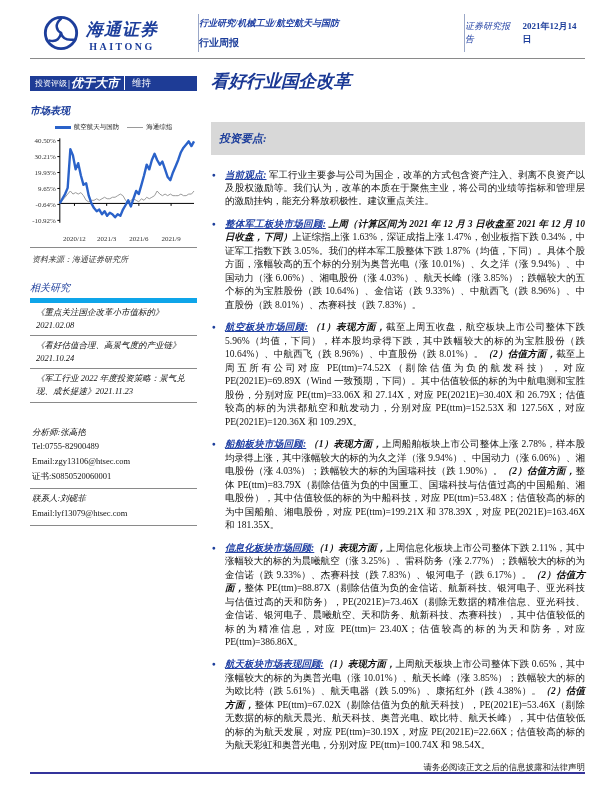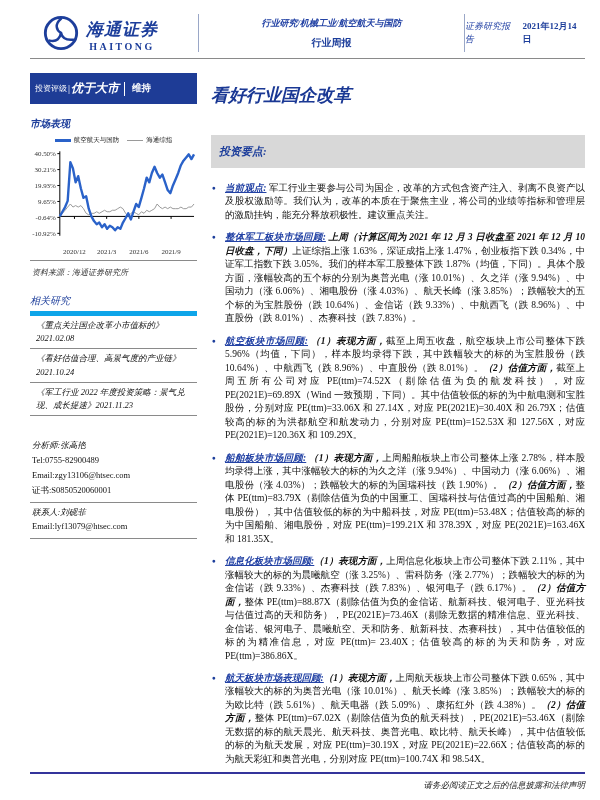--- a/index.html
+++ b/index.html
@@ -8,36 +8,36 @@
   .page { position:relative; width:600px; height:800px; background:#fff; overflow:hidden;
           padding:14px 15px 0 30px; }
 
   
   .header { display:flex; align-items:stretch; border-bottom:1.5px solid #8a8a8a; padding-bottom:6px; }
   .logo-block { width:168px; display:flex; align-items:flex-end; gap:6px; padding-left:12px; }
   .brand-text { text-align:center; }
   .brand-cn { font-size:17px; font-weight:bold; font-style:italic; color:#1d3e9b; letter-spacing:1px; }
   .brand-en { font-size:10px; font-weight:bold; color:#1d3e9b; letter-spacing:2.5px; }
   .header-mid { flex:1; border-left:1px solid #9aa7c7; border-right:1px solid #9aa7c7;
-                display:flex; flex-direction:column; justify-content:center; align-items:center; gap:6px; }
+                display:flex; flex-direction:column; justify-content:center; align-items:flex-start; gap:6px; }
   .header-cat { font-size:9px; color:#2443a5; font-weight:600; font-style:italic; }
   .header-type { font-size:10px; color:#1d3e9b; font-weight:bold; }
   .header-right { width:120px; display:flex; flex-direction:row; justify-content:center; align-items:center; gap:4px; }
   .header-label { font-size:9px; color:#2443a5; font-style:italic; }
   .header-date { font-size:9px; color:#1d3e9b; font-weight:bold; }
 
   
   .rating-row { display:flex; align-items:flex-end; margin-top:14px; }
-  .rating-bar { width:167px; height:31px; background:#1e3c96; color:#fff; display:flex; align-items:center;
+  .rating-bar { width:167px; height:15px; background:#1e3c96; color:#fff; display:flex; align-items:center;
                 padding:0 5px; }
   .rating-label { font-size:8px; }
   .rating-pipe { font-size:10px; margin:0 1px; }
   .rating-value { font-size:12px; font-weight:bold; font-style:italic; }
   .rating-sep { width:1px; height:14px; background:#fff; margin:0 7px 0 5px; }
-  .rating-status { font-size:9.5px; font-weight:bold; }
+  .rating-status { font-size:9.5px; font-weight:normal; }
   .doc-title { margin-left:14px; font-size:17.5px; font-weight:bold; font-style:italic; color:#1a3894; line-height:1; }
 
   
   .columns { display:flex; margin-top:13px; }
   .sidebar { width:167px; flex:none; }
   .main { flex:1; margin-left:14px;margin-top:18px; }
 
   
   .side-h { font-size:10px; font-weight:bold; font-style:italic; color:#1d3e9b; margin-bottom:5px; }
   .chart-wrap { margin-top:3px; }
@@ -62,21 +62,21 @@
   .highlight-title { font-size:11px; font-weight:bold; font-style:italic; color:#1d3e9b; }
   .bullets { list-style:none; margin-top:14px; padding-left:14px; }
   .bullets li { position:relative; font-size:9.5px; line-height:1.42; text-align:justify; margin-bottom:9px; }
   .bullets li::before { content:"●"; position:absolute; left:-13px; top:1px; font-size:6.5px; color:#1d3e9b; }
   .seg-lead { color:#2443a5; font-weight:bold; text-decoration:underline; font-style:italic; }
   .seg-b { font-weight:bold; font-style:italic; }
   .seg-n { }
 
   
   .footer-line { position:absolute; left:30px; right:15px; bottom:26px; height:2px; background:#34349b; }
-  .footer-text { position:absolute; right:15px; bottom:8px; font-size:8.5px; font-style:italic; color:#222; }
+  .footer-text { position:absolute; right:15px; bottom:26px; font-size:8.5px; color:#222; }
 </style>
 </head>
 <body>
 
 <div class="page">
 
   <div class="header">
     <div class="logo-block">
       <svg width="38" height="38" viewBox="0 0 40 40">
         <circle cx="20" cy="20" r="16.5" fill="none" stroke="#1d3e9b" stroke-width="3"></circle>

